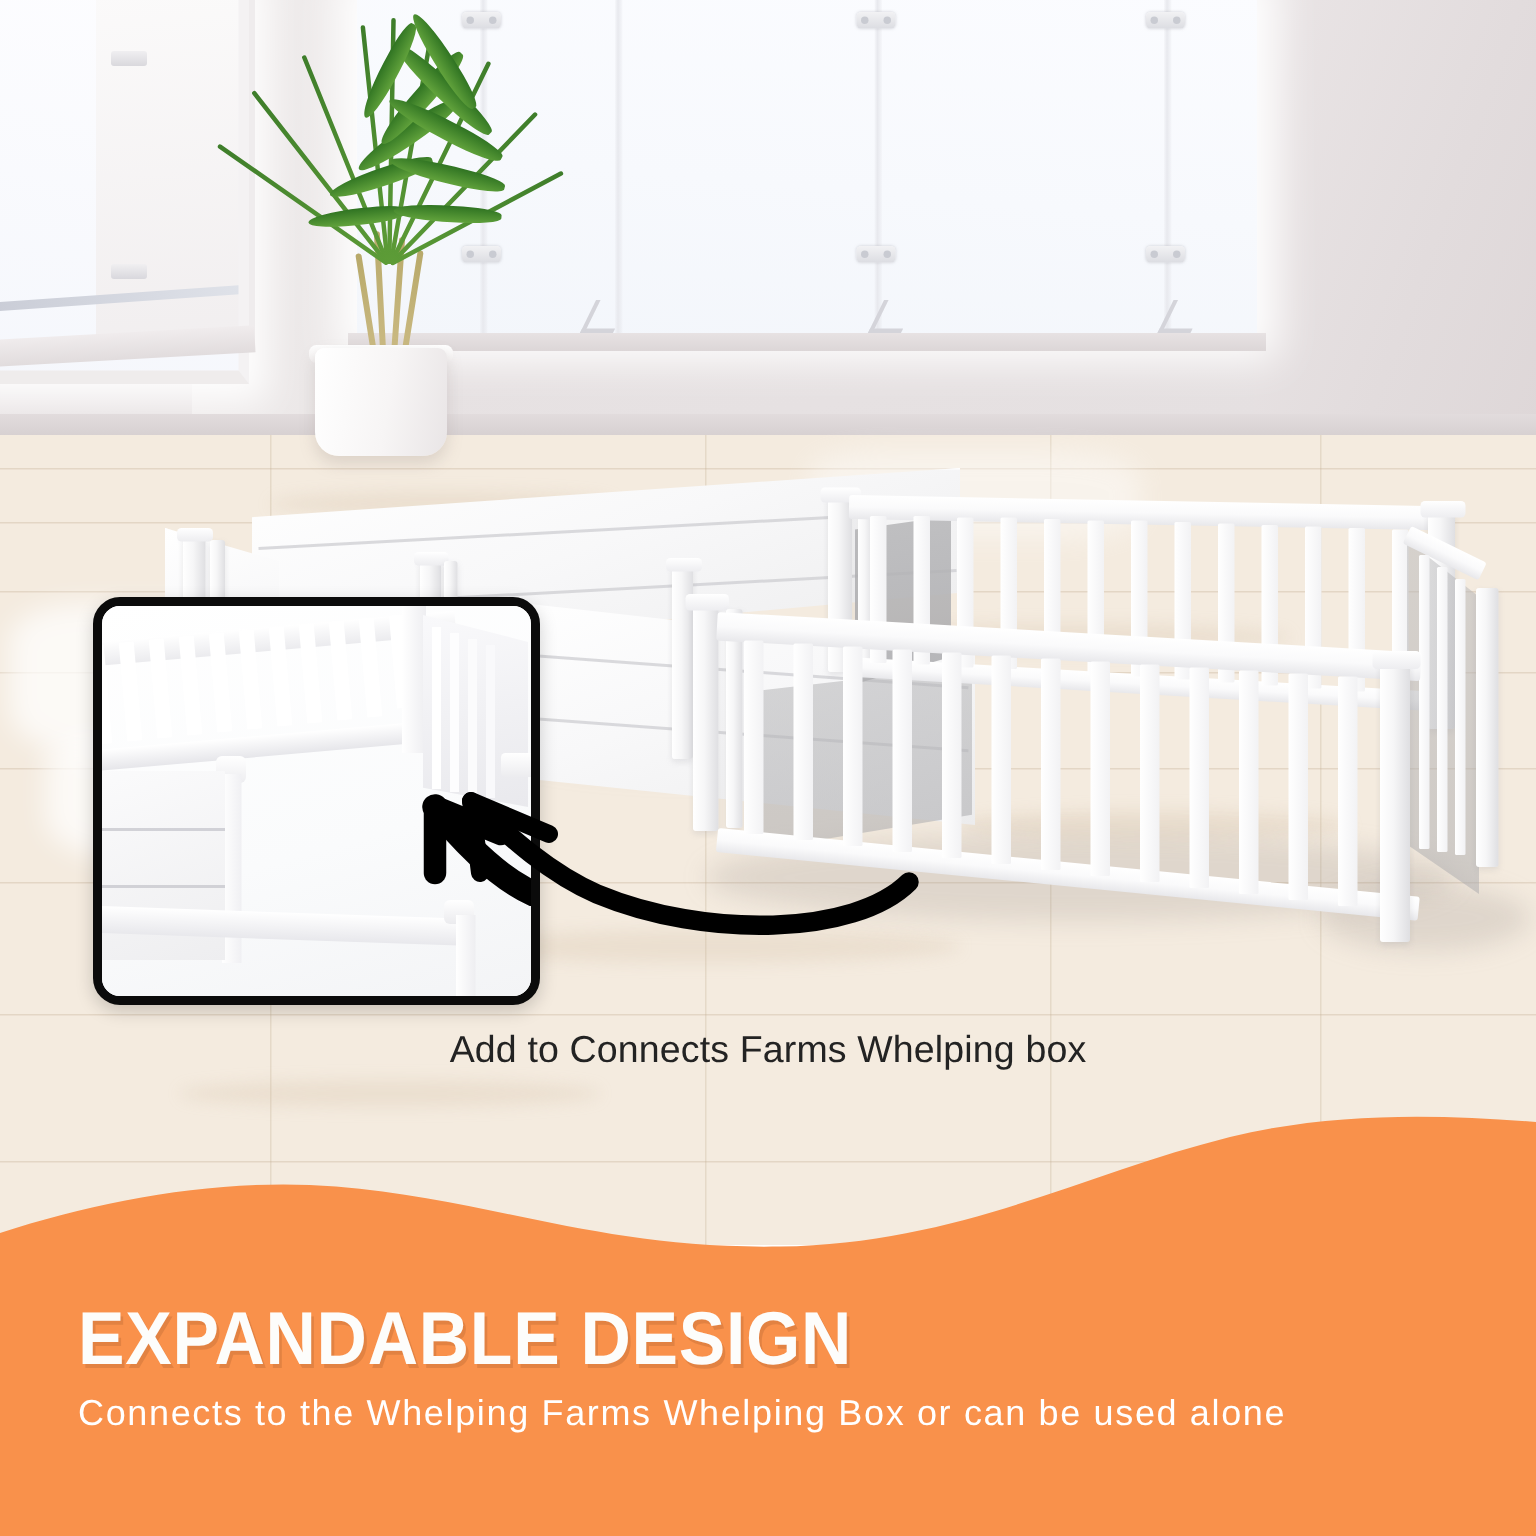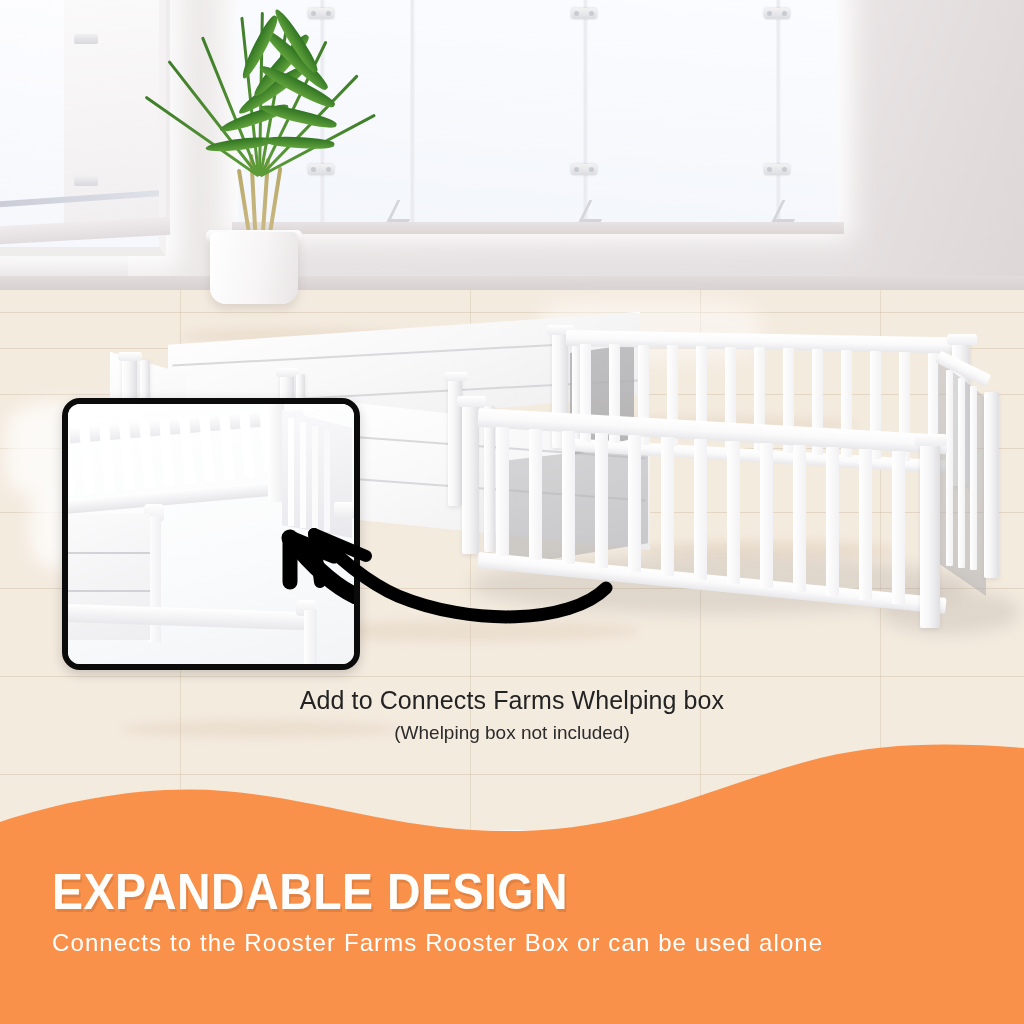--- a/index.html
+++ b/index.html
@@ -475,30 +475,29 @@
     </div>
   </div>
 
   <svg class="arrow-svg" viewBox="0 0 380 130">
     <path d="M336 88 C 300 124, 200 126, 128 96 C 96 82, 70 58, 46 36" stroke="#000" stroke-width="13" fill="none" stroke-linecap="round"></path>
     <path d="M44 34 L 50 82" stroke="#000" stroke-width="12" fill="none" stroke-linecap="round"></path>
     <path d="M44 34 L 96 56" stroke="#000" stroke-width="12" fill="none" stroke-linecap="round"></path>
   </svg>
 
   <div class="cap-main">Add to Connects Farms Whelping box</div>
-  <div class="cap-sub">(Whelping box not included)</div>
 
   <div class="banner-wrap">
     <svg class="banner-svg" viewBox="0 0 1024 289" preserveAspectRatio="none">
       <path d="M0 87
                C 70 64, 150 50, 224 56
                C 330 65, 400 98, 520 96
                C 640 94, 720 48, 820 23
                C 890 6, 960 8, 1024 13
                L 1024 289 L 0 289 Z" fill="#F9914B"></path>
     </svg>
     <div class="banner-text">
       <div class="headline">EXPANDABLE DESIGN</div>
-      <div class="subline">Connects to the Rooster Farms Rooster Box or can be used alone</div>
+      <div class="subline">Connects to the Whelping Farms Whelping Box or can be used alone</div>
     </div>
   </div>
 
 </div>
 
 </body></html>

